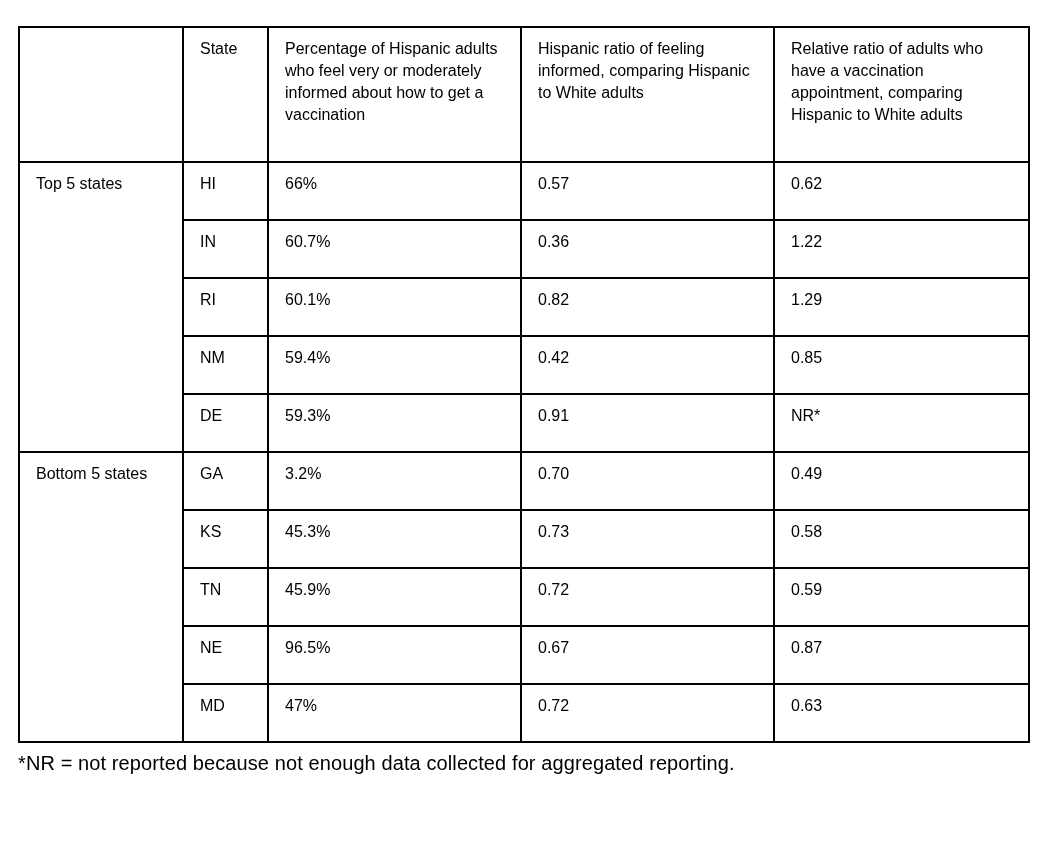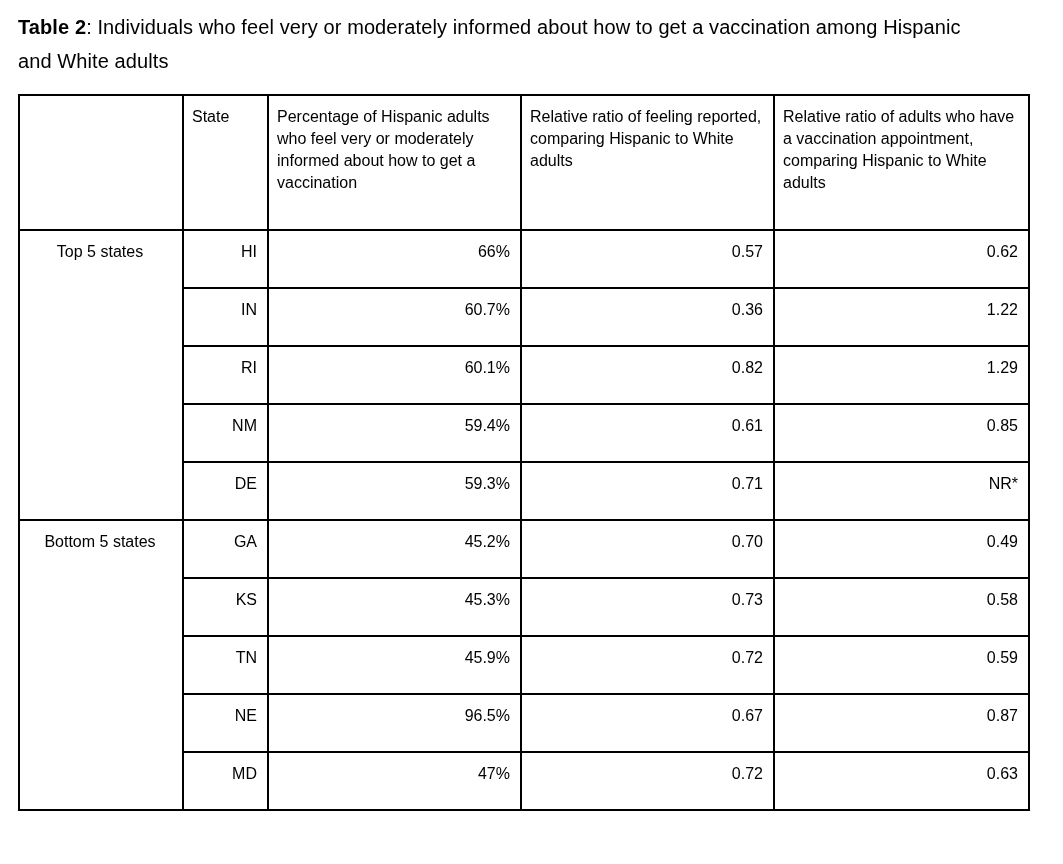--- a/index.html
+++ b/index.html
@@ -38,69 +38,66 @@
   table.data-table col.c-pct   { width: 253px; }
   table.data-table col.c-r1    { width: 253px; }
   table.data-table col.c-r2    { width: 255px; }
   table.data-table th,
   table.data-table td {
     border: 2px solid #000000;
     vertical-align: top;
     font-size: 16px;
     line-height: 22px;
     font-weight: 400;
-    padding: 10px 10px 8px 8px;
+    padding: 10px 10px 8px 16px;
     background: #ffffff;
     overflow: hidden;
   }
   tr.header-row { height: 135px; }
   tr.data-row   { height: 58px; }
   th.col-header {
     text-align: left;
     font-weight: 400;
   }
   td.group-cell {
-    text-align: center;
+    text-align: left;
     padding-top: 13px;
   }
   td.state-cell,
   td.value-cell {
-    text-align: right;
+    text-align: left;
     padding-top: 13px;
   }
   .footnote {
     font-size: 20px;
     line-height: 28px;
     margin-top: 6px;
     letter-spacing: 0.1px;
   }
 </style>
 </head>
 <body>
 
 <div class="page">
 
-  <div class="doc-title">
-    <span class="title-bold">Table 2</span><span>: Individuals who feel very or moderately informed about how to get a vaccination among Hispanic and White adults</span>
-  </div>
 
   <table class="data-table">
     <colgroup>
       <col class="c-group">
       <col class="c-state">
       <col class="c-pct">
       <col class="c-r1">
       <col class="c-r2">
     </colgroup>
     <tbody>
       <tr class="header-row">
         <th class="col-header"></th>
         <th class="col-header">State</th>
         <th class="col-header">Percentage of Hispanic adults who feel very or moderately informed about how to get a vaccination</th>
-        <th class="col-header">Relative ratio of feeling reported, comparing Hispanic to White adults</th>
+        <th class="col-header">Hispanic ratio of feeling informed, comparing Hispanic to White adults</th>
         <th class="col-header">Relative ratio of adults who have a vaccination appointment, comparing Hispanic to White adults</th>
       </tr>
 
       <tr class="data-row">
         <td class="group-cell" rowspan="5">Top 5 states</td>
         <td class="state-cell">HI</td>
         <td class="value-cell">66%</td>
         <td class="value-cell">0.57</td>
         <td class="value-cell">0.62</td>
       </tr>
@@ -112,34 +109,34 @@
       </tr>
       <tr class="data-row">
         <td class="state-cell">RI</td>
         <td class="value-cell">60.1%</td>
         <td class="value-cell">0.82</td>
         <td class="value-cell">1.29</td>
       </tr>
       <tr class="data-row">
         <td class="state-cell">NM</td>
         <td class="value-cell">59.4%</td>
-        <td class="value-cell">0.61</td>
+        <td class="value-cell">0.42</td>
         <td class="value-cell">0.85</td>
       </tr>
       <tr class="data-row">
         <td class="state-cell">DE</td>
         <td class="value-cell">59.3%</td>
-        <td class="value-cell">0.71</td>
+        <td class="value-cell">0.91</td>
         <td class="value-cell">NR*</td>
       </tr>
 
       <tr class="data-row">
         <td class="group-cell" rowspan="5">Bottom 5 states</td>
         <td class="state-cell">GA</td>
-        <td class="value-cell">45.2%</td>
+        <td class="value-cell">3.2%</td>
         <td class="value-cell">0.70</td>
         <td class="value-cell">0.49</td>
       </tr>
       <tr class="data-row">
         <td class="state-cell">KS</td>
         <td class="value-cell">45.3%</td>
         <td class="value-cell">0.73</td>
         <td class="value-cell">0.58</td>
       </tr>
       <tr class="data-row">
@@ -156,14 +153,15 @@
       </tr>
       <tr class="data-row">
         <td class="state-cell">MD</td>
         <td class="value-cell">47%</td>
         <td class="value-cell">0.72</td>
         <td class="value-cell">0.63</td>
       </tr>
     </tbody>
   </table>
 
+  <div class="footnote">*NR = not reported because not enough data collected for aggregated reporting.</div>
 
 </div>
 
 </body></html>

